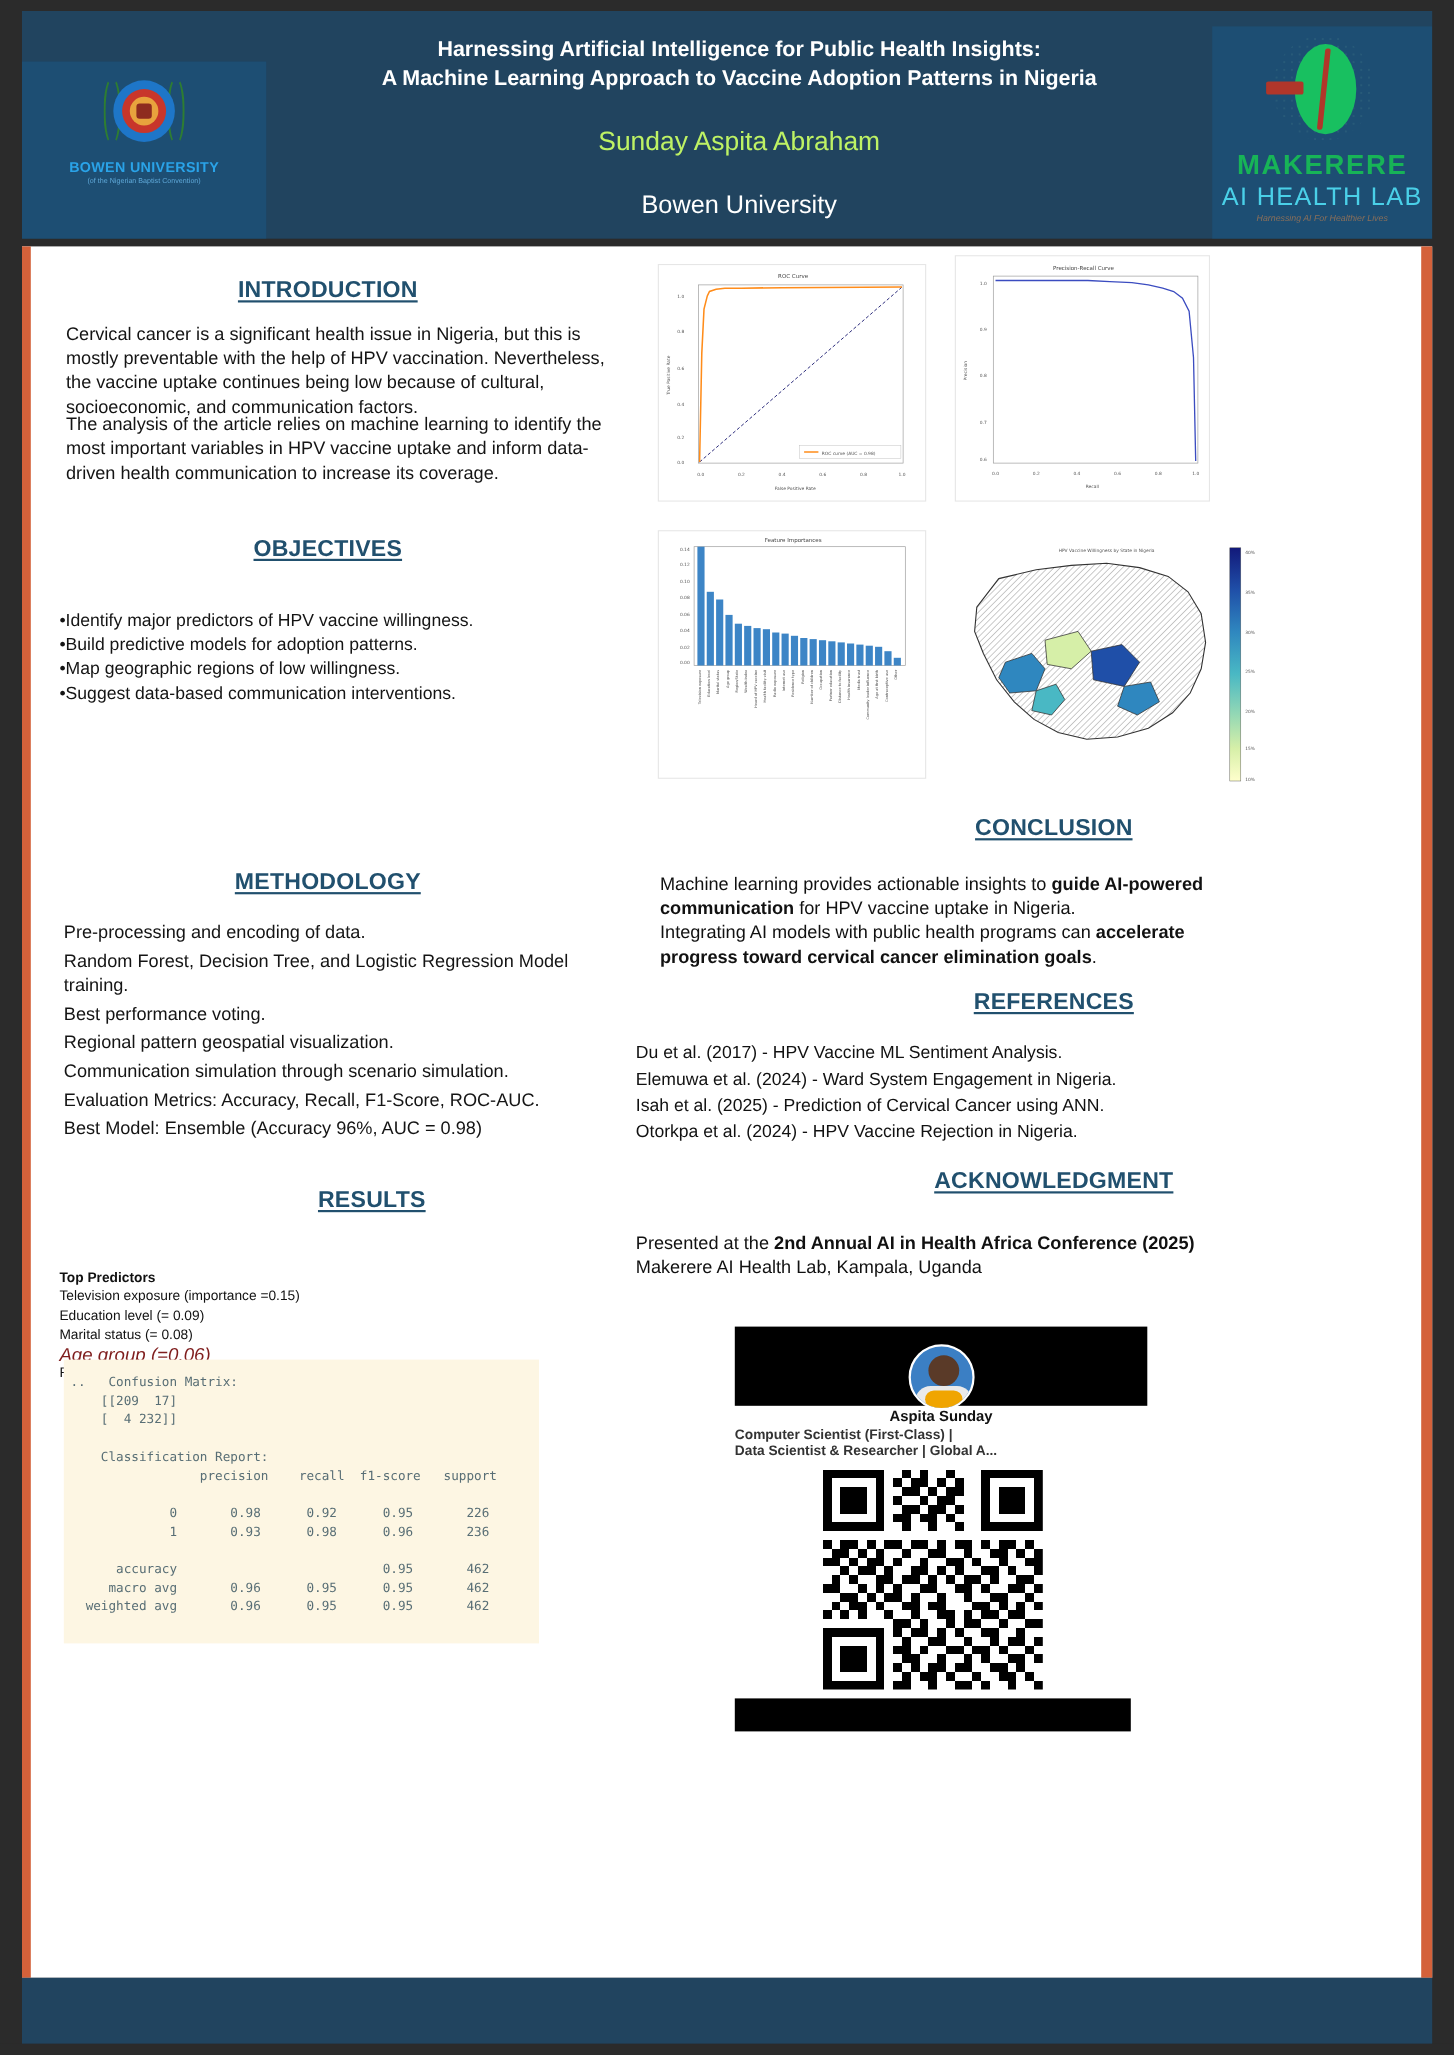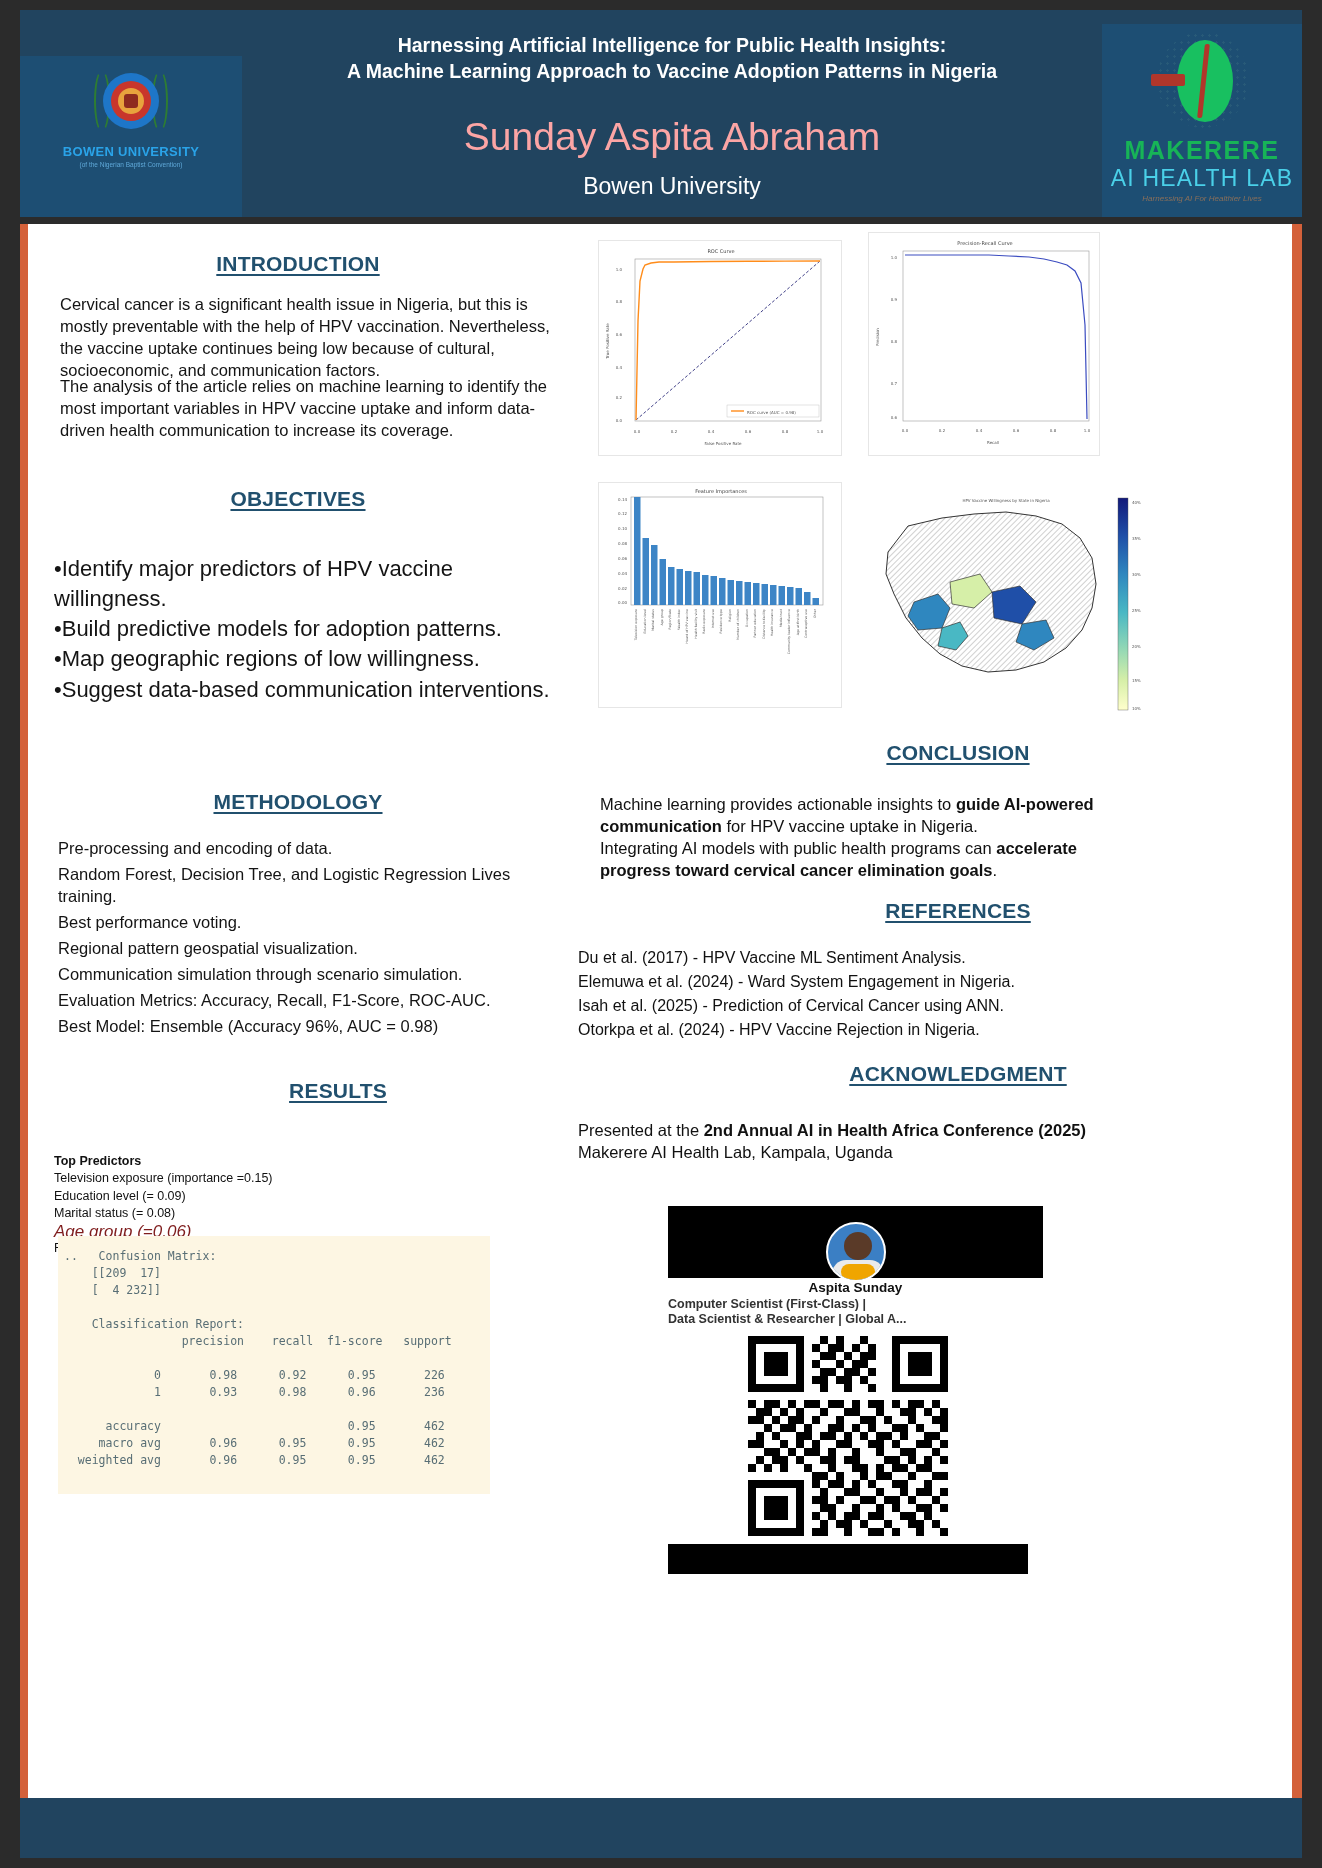--- a/index.html
+++ b/index.html
@@ -70,21 +70,21 @@
   .mak-t2 { color:#4ad0e8; font-size:23px; letter-spacing:1.2px; }
   .mak-t3 { color:#8a6f5a; font-size:8px; font-style:italic; margin-top:2px; }
 
   .hdr-title {
     position:absolute; left:222px; right:200px; top:22px;
     text-align:center; color:#ffffff;
     font-size:19.5px; font-weight:bold; line-height:1.35;
   }
   .hdr-author {
     position:absolute; left:222px; right:200px; top:105px;
-    text-align:center; color:#fca5a5; font-size:39px; font-weight:normal;
+    text-align:center; color:#bef264; font-size:24px; font-weight:normal;
   }
   .hdr-affil {
     position:absolute; left:222px; right:200px; top:163px;
     text-align:center; color:#ffffff; font-size:23px;
   }
 
   
   .body-wrap {
     position:absolute; left:20px; top:224px; width:1282px; height:1574px;
     background:#ffffff;
@@ -98,21 +98,21 @@
   
   .colL { position:absolute; left:18px; top:0px; width:540px; }
   .colR { position:absolute; left:558px; top:0px; width:714px; }
 
   h2.sec {
     color:#21506e; font-size:21px; font-weight:bold;
     text-align:center; text-decoration:underline; text-underline-offset:3px;
     letter-spacing:.2px;
   }
   p.txt { color:#141414; font-size:16.5px; line-height:1.33; }
-  .bullets { color:#141414; font-size:22px; line-height:1.37; }
+  .bullets { color:#141414; font-size:16px; line-height:1.37; }
 
   
   .chartbox { position:absolute; background:#ffffff; border:1px solid #e6e6e6; }
   .axis-t { font-size:5px; fill:#444; font-family:"DejaVu Sans", sans-serif; }
   .axis-s { font-size:4px; fill:#555; font-family:"DejaVu Sans", sans-serif; }
 
   
   .codeblk {
     position:absolute; left:38px; top:1017px; width:432px; height:258px;
     background:#fdf6e3; color:#586e75;
@@ -194,21 +194,21 @@
         <div>•Identify major predictors of HPV vaccine willingness.</div>
         <div>•Build predictive models for adoption patterns.</div>
         <div>•Map geographic regions of low willingness.</div>
         <div>•Suggest data-based communication interventions.</div>
       </div>
 
       <h2 class="sec" style="position:absolute;left:0;top:566px;width:520px;">METHODOLOGY</h2>
 
       <div style="position:absolute;left:20px;top:614px;width:498px;">
         <p class="txt" style="margin-bottom:4px;">Pre-processing and encoding of data.</p>
-        <p class="txt" style="margin-bottom:4px;">Random Forest, Decision Tree, and Logistic Regression Lives training.</p>
+        <p class="txt" style="margin-bottom:4px;">Random Forest, Decision Tree, and Logistic Regression Model training.</p>
         <p class="txt" style="margin-bottom:4px;">Best performance voting.</p>
         <p class="txt" style="margin-bottom:4px;">Regional pattern geospatial visualization.</p>
         <p class="txt" style="margin-bottom:4px;">Communication simulation through scenario simulation.</p>
         <p class="txt" style="margin-bottom:4px;"> Evaluation Metrics: Accuracy, Recall, F1-Score, ROC-AUC.</p>
         <p class="txt" style="margin-bottom:4px;">Best Model: Ensemble (Accuracy 96%, AUC = 0.98)</p>
       </div>
 
       <h2 class="sec" style="position:absolute;left:40px;top:855px;width:520px;">RESULTS</h2>
 
       <div style="position:absolute;left:16px;top:885px;width:480px;margin-top:44px;">

